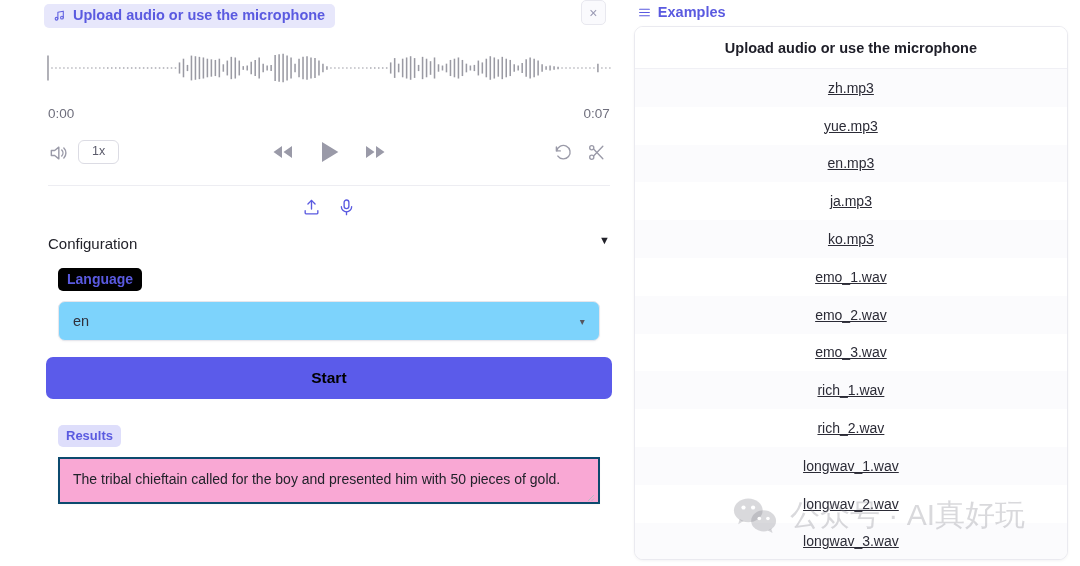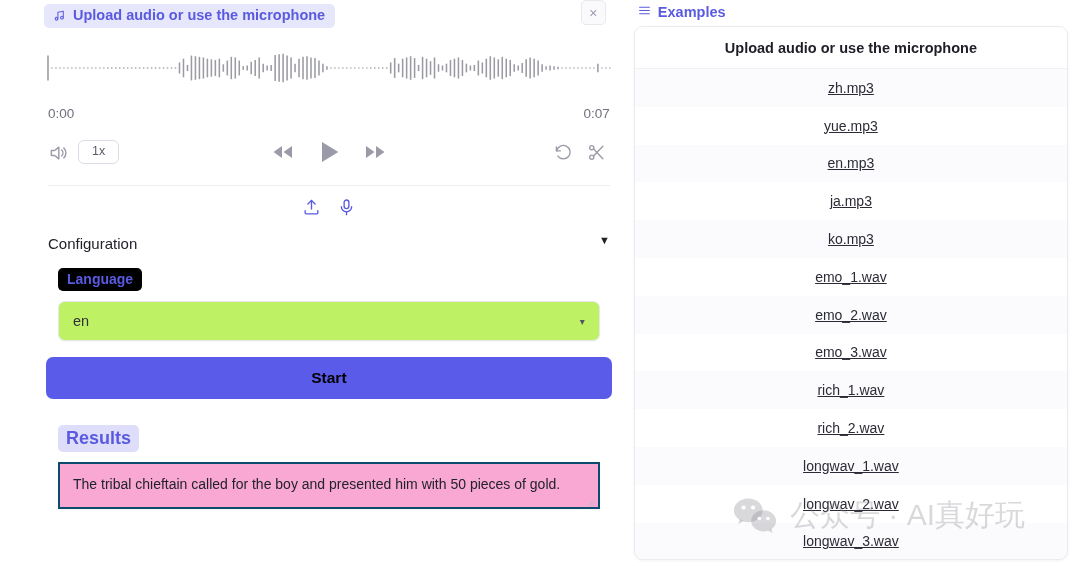--- a/index.html
+++ b/index.html
@@ -100,21 +100,21 @@
     margin: 16px 0 0 14px;
     background: #000000; color: #5a5ae0;
     font-size: 14px; font-weight: bold;
     padding: 4px 9px 5px 9px; border-radius: 5px; line-height: 1;
   }
   .lang-select {
     position: relative;
     margin: 10px 14px 0 14px;
     height: 40px;
     border: 1px solid #e6e6ec; border-radius: 7px;
-    background: #bef264;
+    background: #7dd3fc;
     display: flex; align-items: center;
     padding: 0 14px;
     font-size: 14.5px; color: #30303c;
     box-shadow: 0 1px 2px rgba(20,20,40,.04);
   }
   .lang-caret {
     position: absolute; right: 14px; top: 50%; transform: translateY(-50%);
     font-size: 10px; color: #55555f;
   }
 
@@ -125,21 +125,21 @@
     border: none; border-radius: 7px;
     color: #000000; font-size: 15.5px; font-weight: bold;
     display: flex; align-items: center; justify-content: center;
     width: calc(100% - 4px);
   }
 
   .results-label {
     display: inline-block;
     margin: 26px 0 0 14px;
     background: #dedefb; color: #5a5ae0;
-    font-size: 18px; font-weight: bold;
+    font-size: 13px; font-weight: bold;
     padding: 4px 8px 5px 8px; border-radius: 5px; line-height: 1;
   }
   .results-box {
     position: relative;
     margin: 10px 14px 0 14px;
     min-height: 42px;
     border: 2px solid #0c4a6e; border-radius: 0;
     background: #f9a8d4;
     padding: 11px 13px 14px 13px;
     font-size: 14px; color: #22222b; line-height: 1.3;
@@ -151,21 +151,21 @@
   }
 
   
   .right-panel {
     position: relative;
     width: 468px; height: 566px;
     padding: 0 12px 0 8px;
     background: #ffffff;
   }
   .examples-head {
-    display: flex; gap: 7px;
+    display: flex; align-items: center; gap: 7px;
     padding: 4px 0 6px 4px;
     color: #5a5ae0; font-size: 14.5px; font-weight: bold;
   }
   .list-icon { width: 13px; height: 13px; }
   .examples-card {
     border: 1px solid #eaeaf0;
     border-radius: 9px;
     background: #fff;
     overflow: hidden;
     height: 534px;

